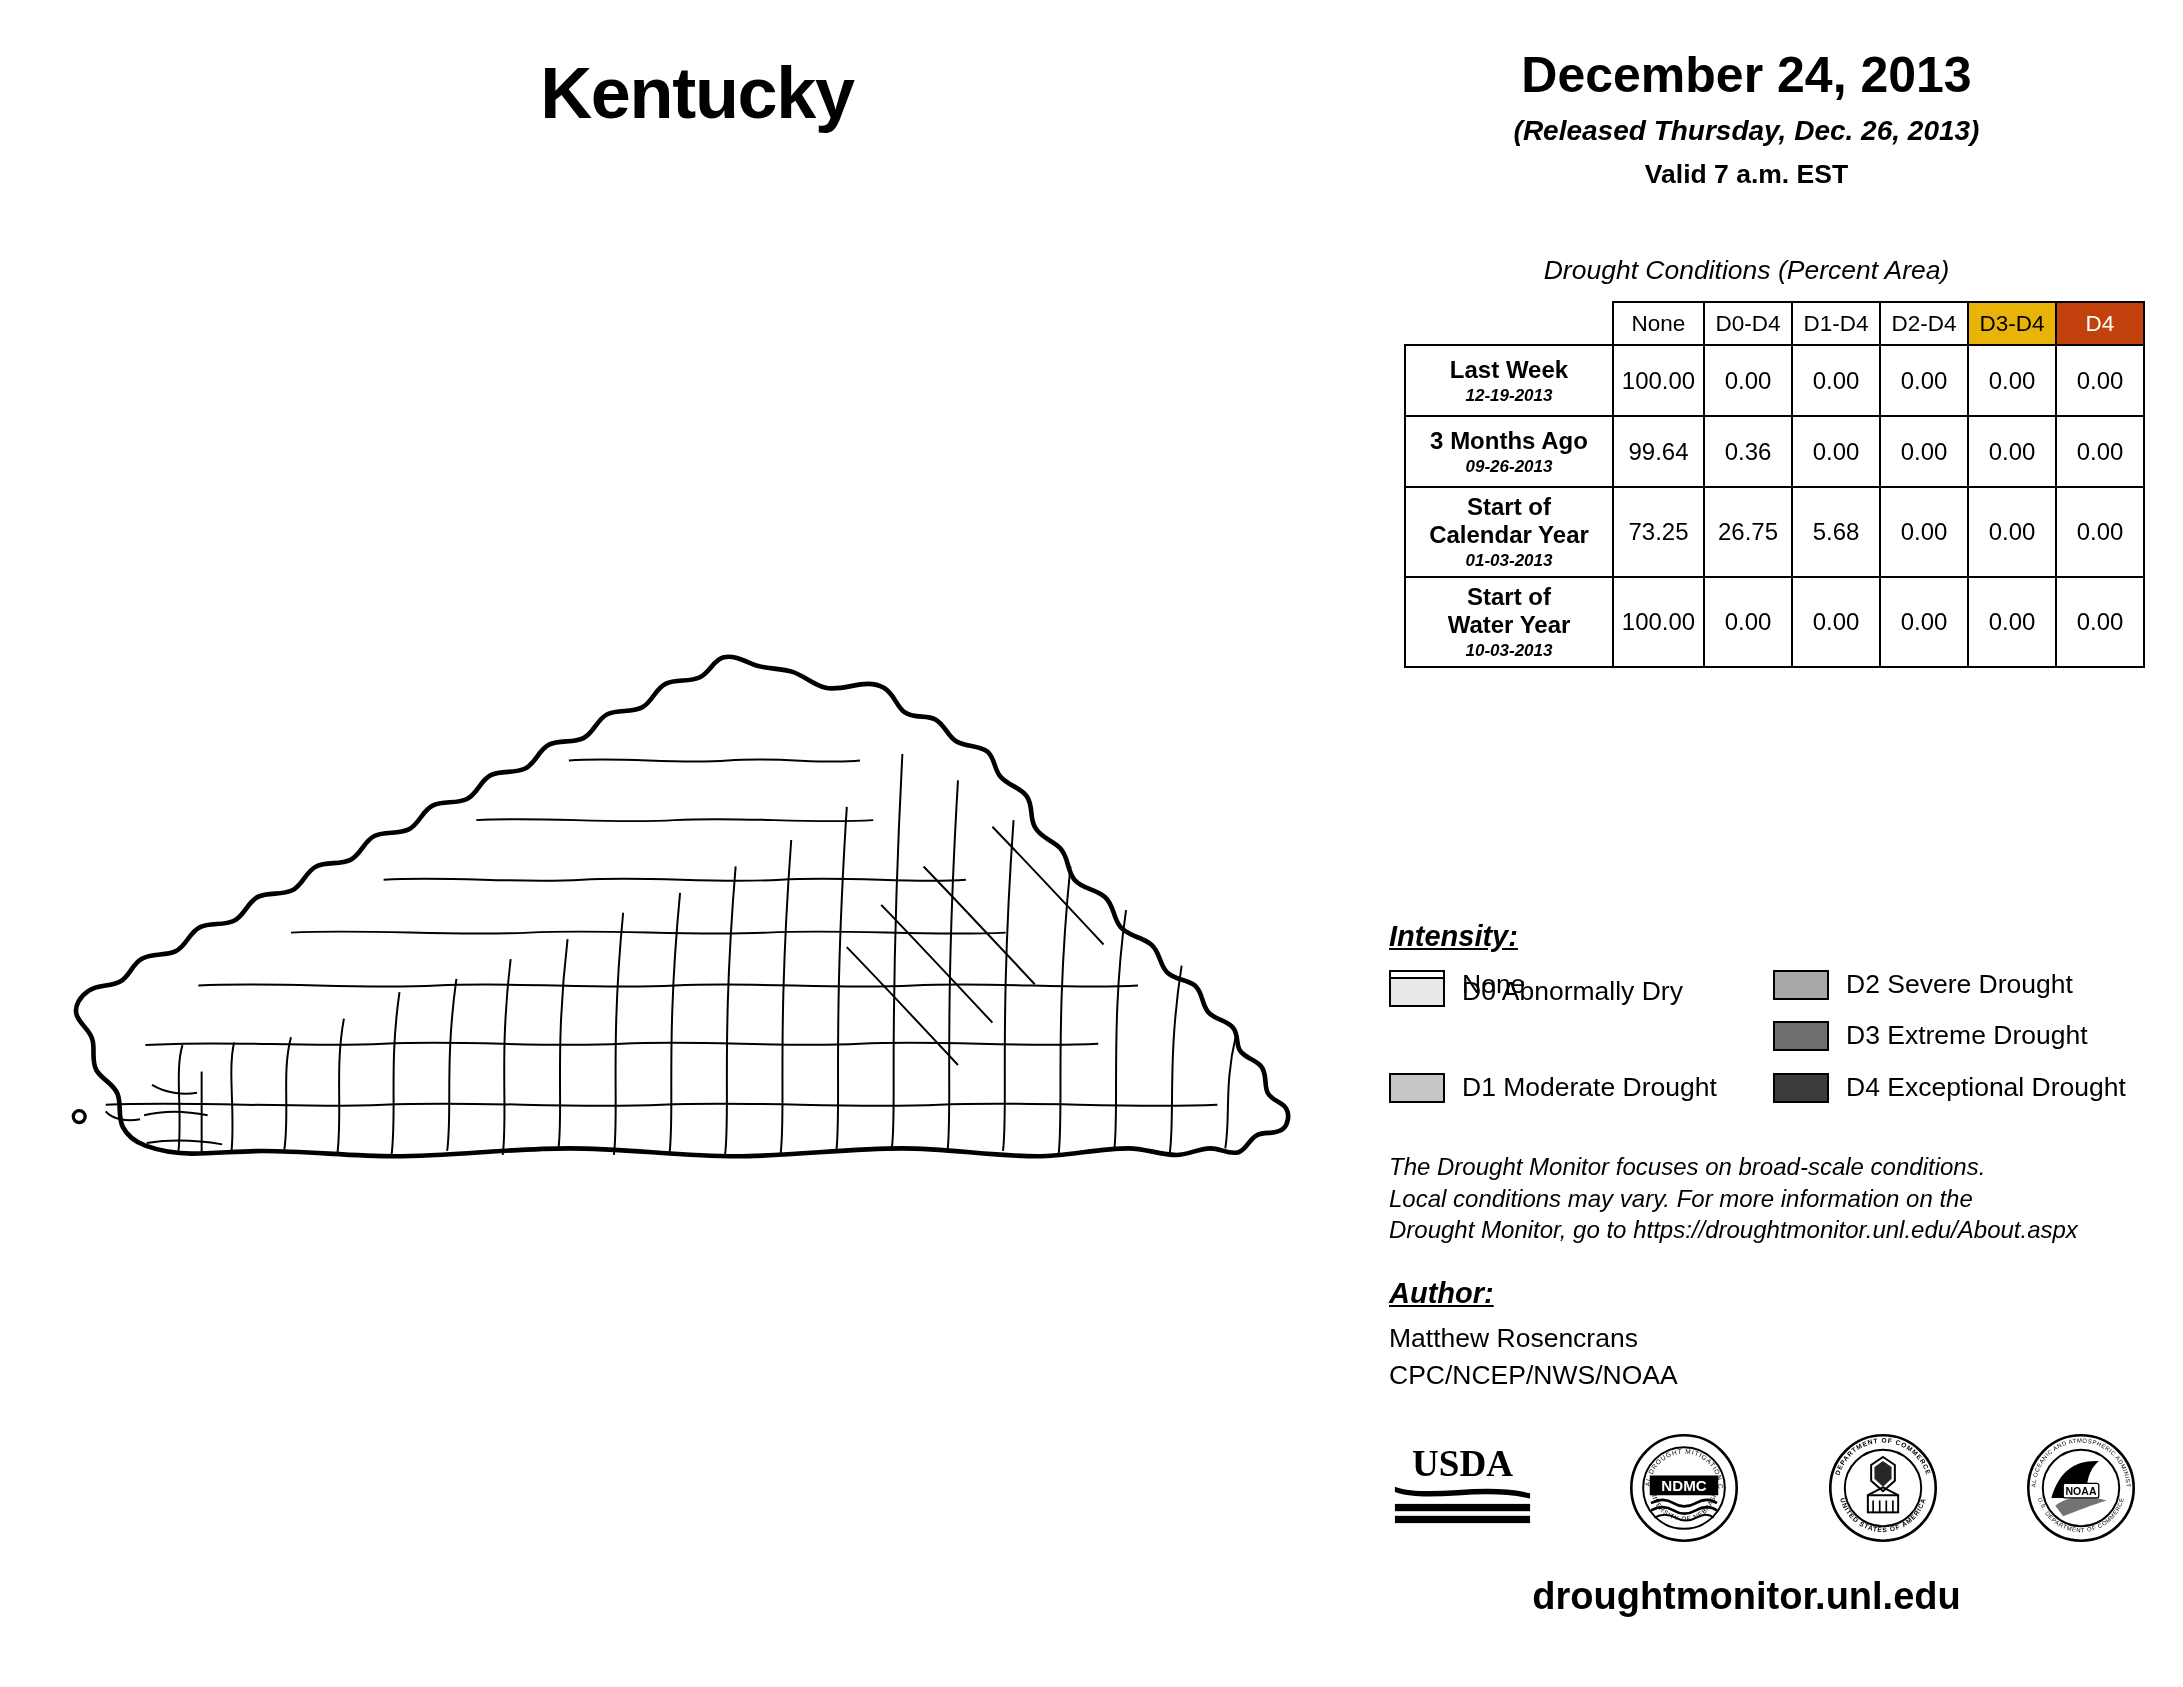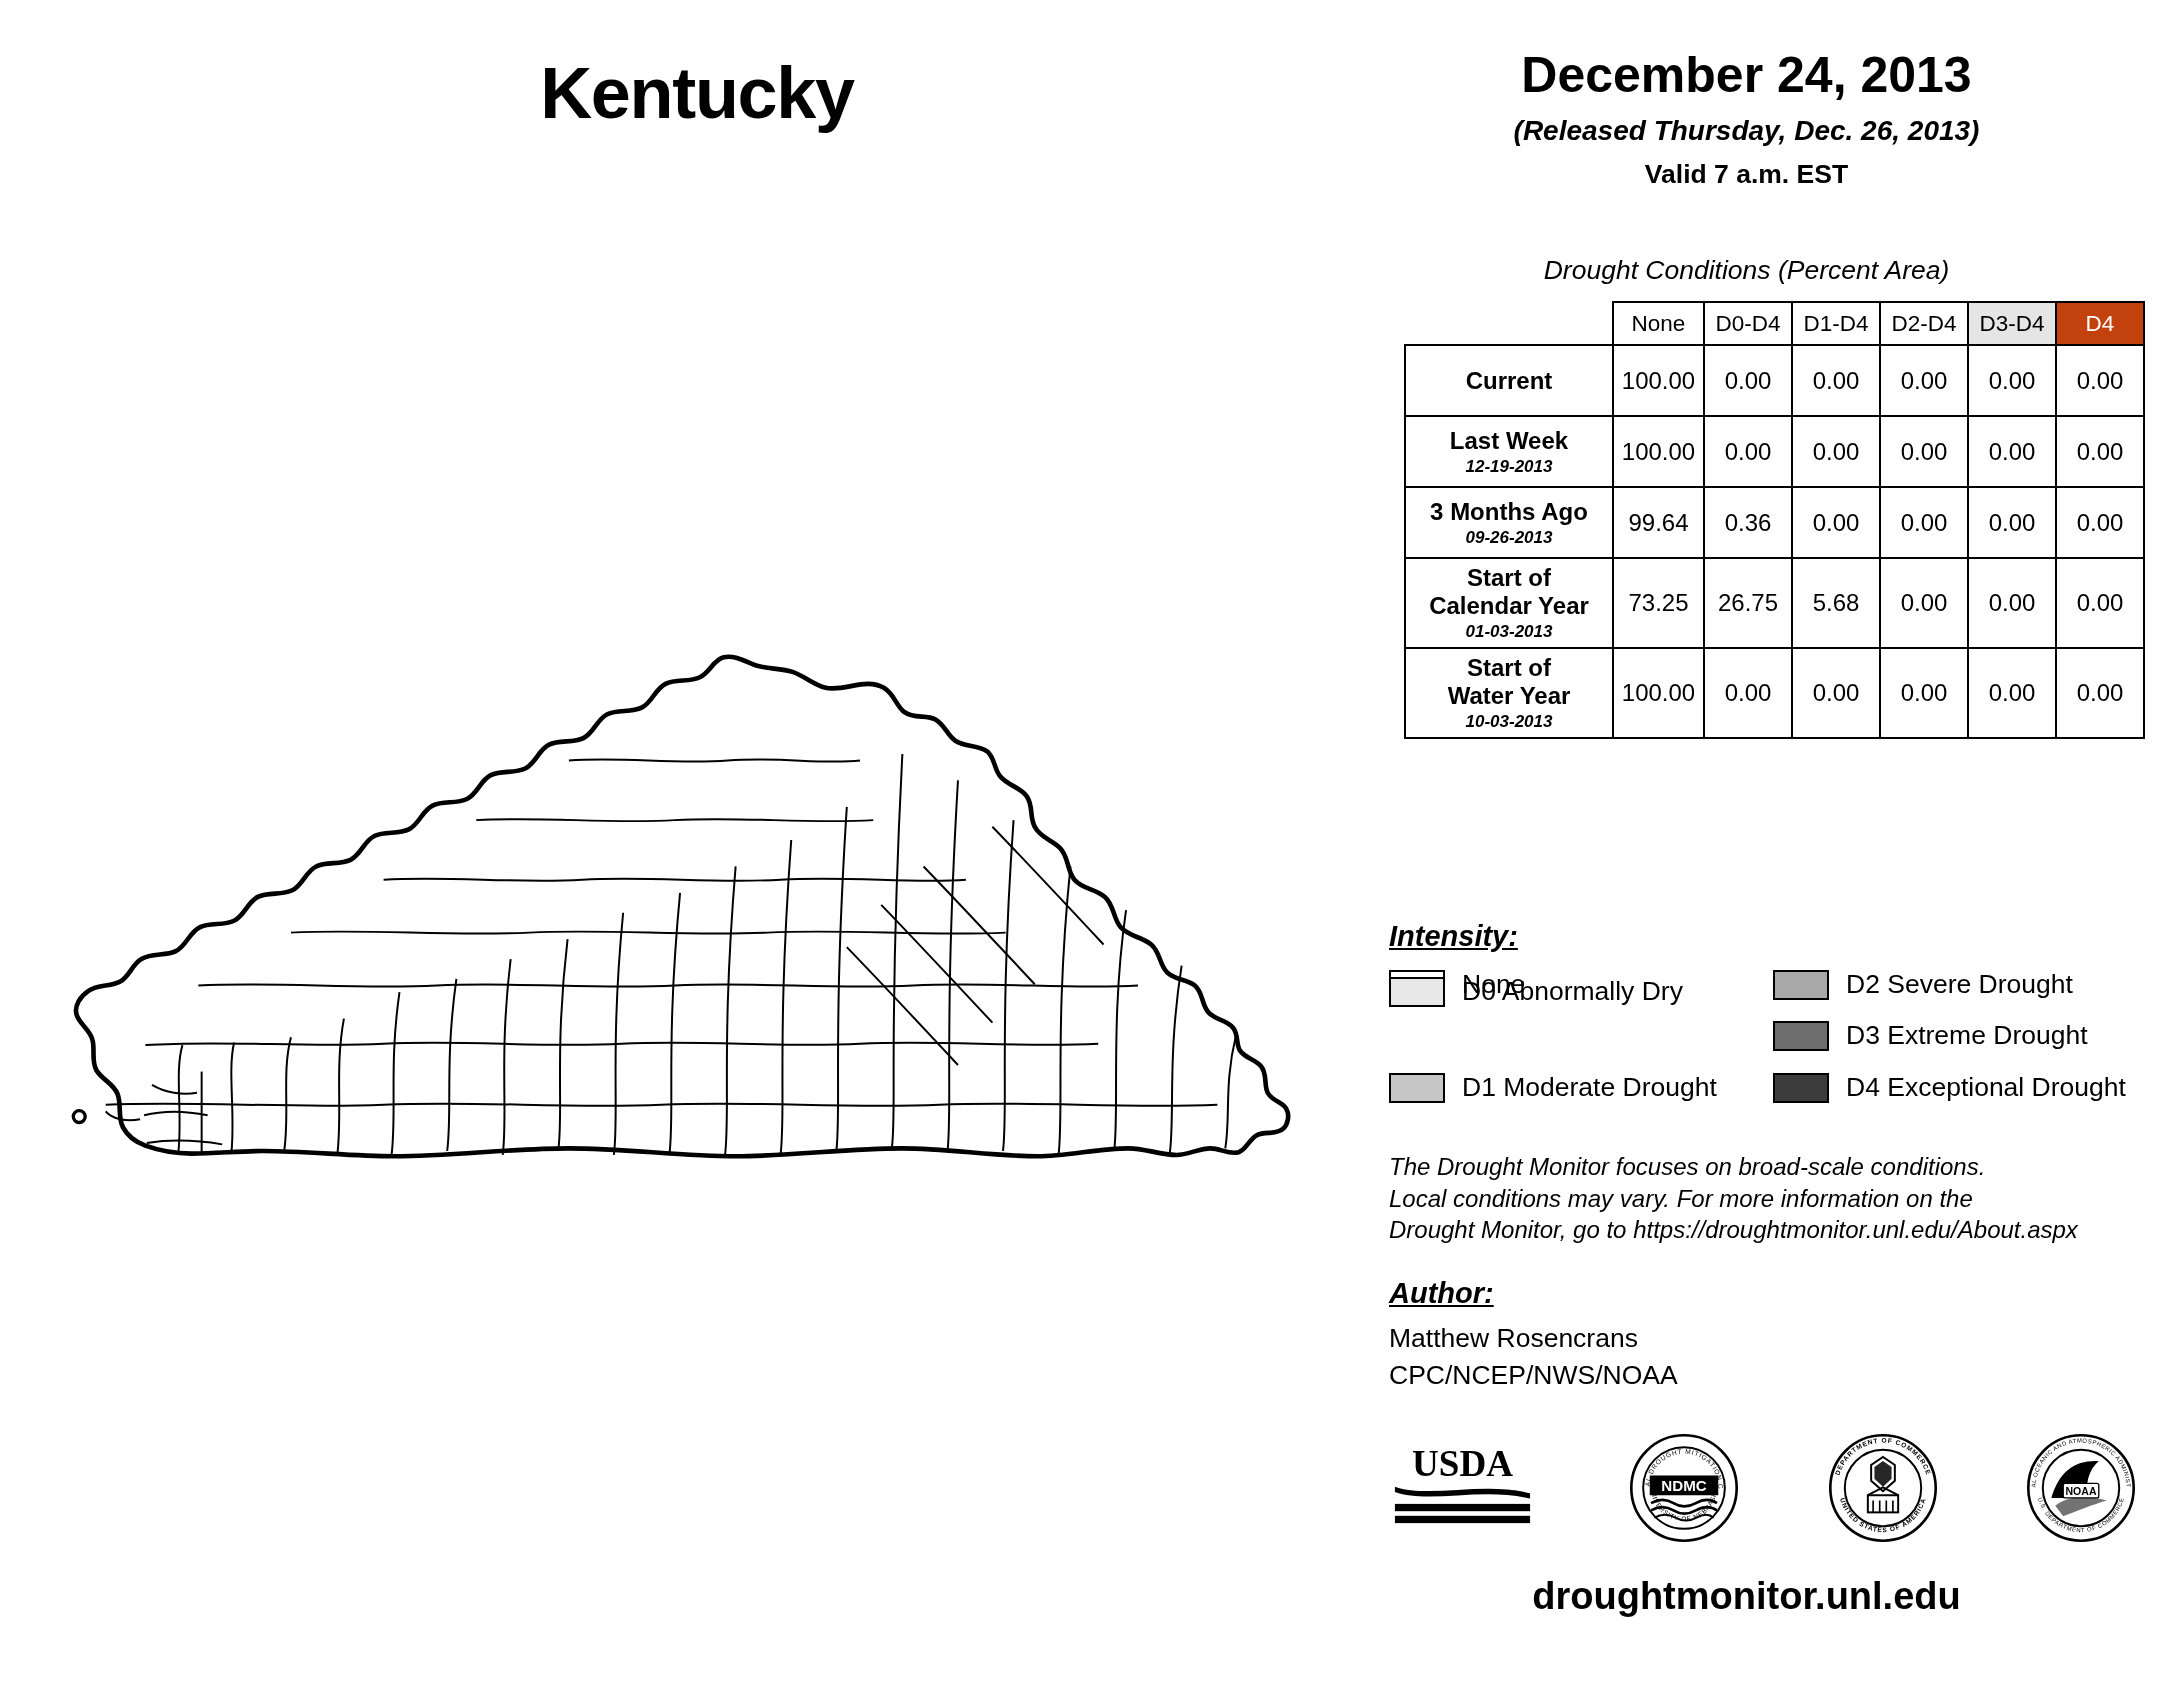--- a/index.html
+++ b/index.html
@@ -89,21 +89,21 @@
   #cond-table .hdr-blank {
     border: none;
     width: 198px;
   }
   #cond-table thead td {
     height: 41px;
     width: 86px;
     font-size: 22.5px;
   }
   #cond-table thead td.h-none { width: 89px; }
-  #cond-table thead td.shade-d3 { background: #e5e5e5; margin-left: 32px; }
+  #cond-table thead td.shade-d3 { background: #eab308; margin-left: 32px; }
   #cond-table thead td.shade-d4 { background: #c2410c; color: #ffffff; }
   #cond-table tbody td.rowlabel {
     width: 198px;
     text-align: center;
     padding: 5.3px 4px;
     line-height: 1.15;
   }
   #cond-table tbody td.rowlabel .rl-main {
     font-weight: bold;
     font-size: 24px;
@@ -243,31 +243,20 @@
       <td class="hdr-blank"></td>
       <td class="h-none">None</td>
       <td>D0-D4</td>
       <td>D1-D4</td>
       <td>D2-D4</td>
       <td class="shade-d3">D3-D4</td>
       <td class="shade-d4">D4</td>
     </tr>
   </thead>
   <tbody>
-    <tr>
-      <td class="rowlabel">
-        <span class="rl-main">Current</span>
-      </td>
-      <td class="val">100.00</td>
-      <td class="val">0.00</td>
-      <td class="val">0.00</td>
-      <td class="val">0.00</td>
-      <td class="val">0.00</td>
-      <td class="val">0.00</td>
-    </tr>
     <tr>
       <td class="rowlabel">
         <span class="rl-main">Last Week</span>
         <span class="rl-sub">12-19-2013</span>
       </td>
       <td class="val">100.00</td>
       <td class="val">0.00</td>
       <td class="val">0.00</td>
       <td class="val">0.00</td>
       <td class="val">0.00</td>

